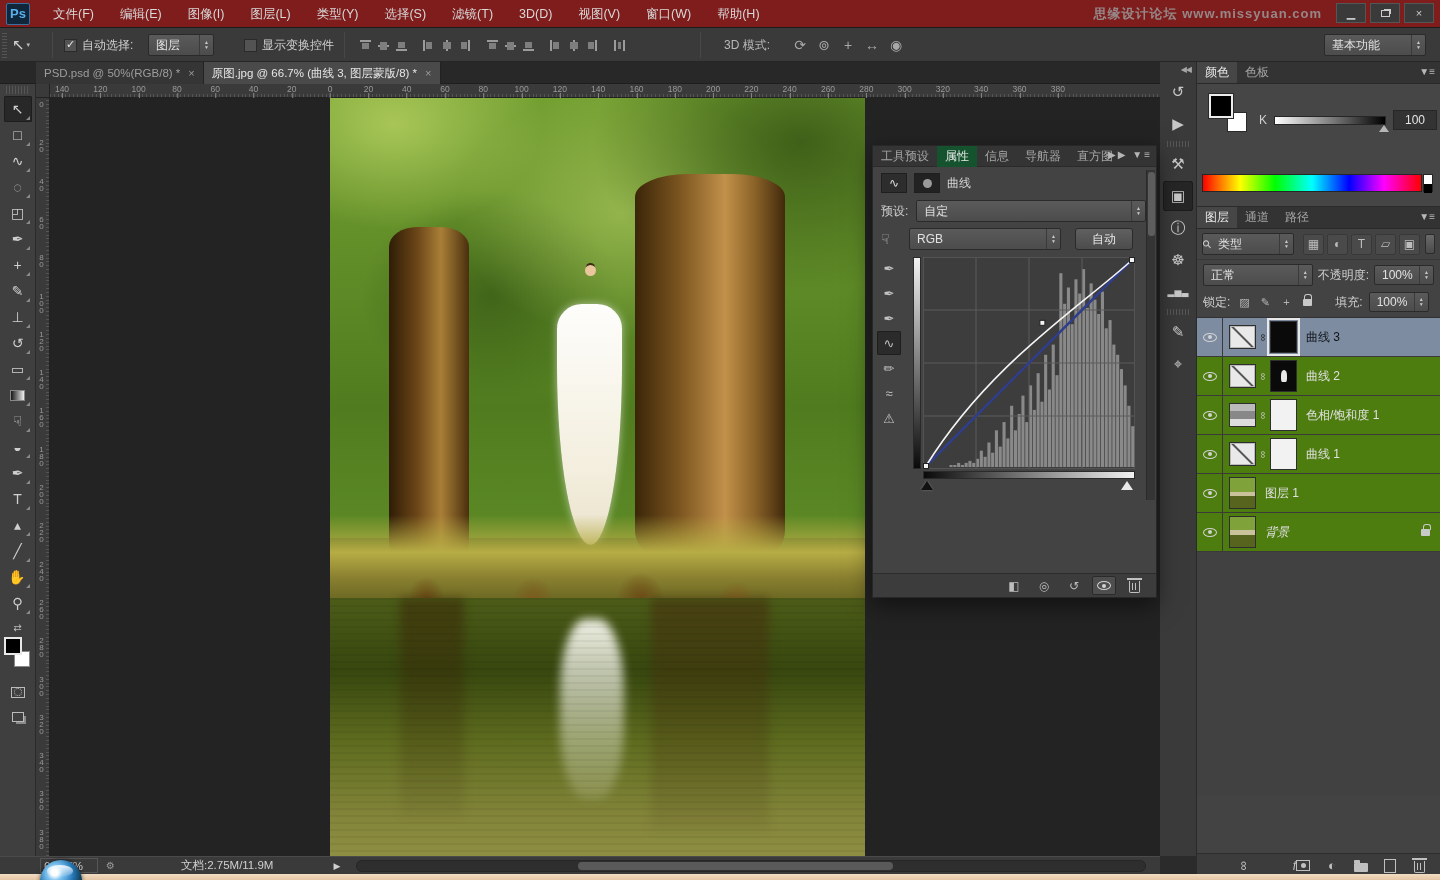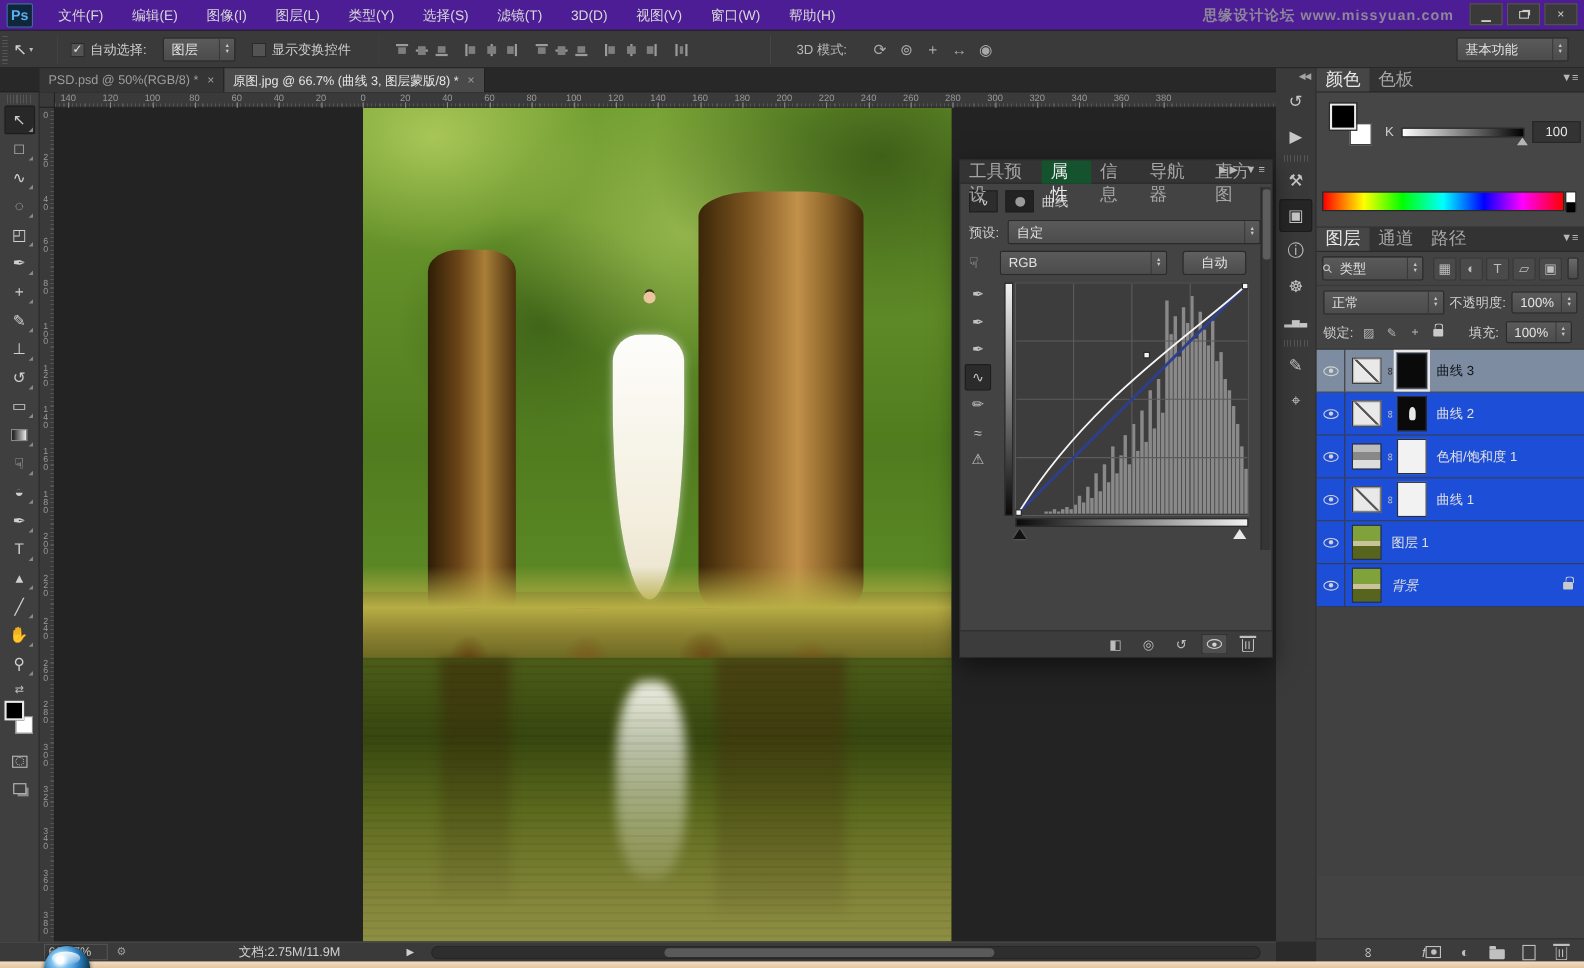--- a/index.html
+++ b/index.html
@@ -1,21 +1,21 @@
 <!DOCTYPE html>
 <html><head>
 <meta charset="utf-8">
 <style>
   * { margin:0; padding:0; box-sizing:border-box; }
   html,body { width:1440px; height:880px; overflow:hidden; background:#1e1e1e;
     font-family:"Liberation Sans","DejaVu Sans",sans-serif; font-size:12px; color:#d6d6d6; }
   #app { position:relative; width:1440px; height:880px; overflow:hidden; background:#2b2b2b; }
 
   
-  #menubar { position:absolute; left:0; top:0; width:1440px; height:28px; background:#4c1d95;
+  #menubar { position:absolute; left:0; top:0; width:1440px; height:28px; background:#7f1d1d;
     border-bottom:1px solid #1c1c1c; display:flex; align-items:center; }
   #ps-logo { width:24px; height:22px; margin:0 10px 0 6px; background:#10263b; border:1px solid #3a6f9e;
     color:#58b0ef; font-weight:bold; font-size:13px; display:flex; align-items:center; justify-content:center; border-radius:2px;}
   .menu-item { padding:0 13px; height:28px; line-height:28px; color:#d8d8d8; font-size:12.5px; cursor:default; }
   #watermark { position:absolute; right:118px; top:5px; color:#9a9a9a; font-size:13px; font-weight:bold;
     letter-spacing:1px; opacity:.85; }
   #winbtns { position:absolute; right:6px; top:3px; display:flex; gap:4px; }
   .winbtn { width:30px; height:20px; background:#3a3a3a; border:1px solid #555; color:#ccc; font-size:11px;
     display:flex; align-items:center; justify-content:center; }
   .winbtn .dbl { width:9px; height:7px; border:1px solid #ccc; box-shadow:2px -2px 0 -1px #ccc; }
@@ -114,21 +114,21 @@
   #refl-dress { left:43%; top:8%; width:12%; height:70%; background:linear-gradient(180deg,rgba(255,255,248,.9),rgba(250,248,230,.15)); border-radius:40%; }
   #refl-trunkL { left:13%; top:0; width:12%; height:85%; background:linear-gradient(180deg,rgba(58,38,8,.55),rgba(58,38,8,.05)); }
   #refl-trunkR { left:60%; top:0; width:22%; height:90%; background:linear-gradient(180deg,rgba(70,48,14,.6),rgba(70,48,14,.08)); }
   #ripples { position:absolute; left:0; top:0; width:100%; height:100%;
     background:repeating-linear-gradient(180deg,rgba(0,0,0,.10) 0 2px,transparent 2px 7px); opacity:.5; }
 
   
   #props { position:absolute; left:872px; top:145px; width:285px; height:453px; background:#434343;
     border:1px solid #272727; box-shadow:0 8px 22px rgba(0,0,0,.5); z-index:20; }
   #props-tabs { position:relative; height:21px; background:#343434; display:flex; border-bottom:1px solid #2a2a2a; }
-  .ptab { padding:0 8px; height:21px; line-height:21px; font-size:16px; color:#a5a5a5; }
+  .ptab { padding:0 8px; height:21px; line-height:21px; font-size:12px; color:#a5a5a5; }
   .ptab.active { background:#14532d; color:#e8e8e8; }
   #props-tab-extra { position:absolute; right:4px; top:3px; color:#b5b5b5; font-size:10px; letter-spacing:2px; }
   #adj-title { display:flex; align-items:center; gap:7px; padding:6px 8px 4px; }
   .adjbox { width:26px; height:20px; background:#2d2d2d; border:1px solid #1f1f1f; display:flex; align-items:center;
     justify-content:center; color:#ddd; font-size:12px; }
   .adjbox.maskbox { background:#222; }
   .adjbox.maskbox::after { content:""; width:9px; height:9px; border-radius:50%; background:#9a9a9a; }
   #preset-row, #channel-row { display:flex; align-items:center; padding:3px 10px 3px 8px; gap:8px; }
   #preset-combo { flex:1; }
   #channel-combo { width:152px; }
@@ -190,21 +190,21 @@
     display:flex; align-items:center; justify-content:center; color:#bdbdbd; font-size:12px; }
   #filter-toggle { margin-left:auto; width:10px; height:20px; background:linear-gradient(#6a6a6a,#4a4a4a); border:1px solid #2c2c2c; border-radius:2px; }
   #blend-row { display:flex; align-items:center; gap:5px; padding:4px 6px; }
   #blend-combo { width:128px; height:22px; }
   .lbl { color:#cfcfcf; white-space:nowrap; }
   .val-combo { width:60px; height:20px; }
   #lock-row { display:flex; align-items:center; gap:6px; padding:2px 6px 5px; border-bottom:1px solid #333; }
   .lk { width:16px; height:16px; display:flex; align-items:center; justify-content:center; color:#b5b5b5; font-size:11px; }
 
   #layer-list { }
-  .layer-row { position:relative; height:39px; display:flex; align-items:center; background:#1d4ed8; border-bottom:1px solid #3a3a3a; }
+  .layer-row { position:relative; height:39px; display:flex; align-items:center; background:#4d7c0f; border-bottom:1px solid #3a3a3a; }
   .layer-row.selected { background:#7d8ca1; }
   .layer-row.selected .l-name { color:#101418; }
   .l-eye { width:26px; align-self:stretch; border-right:1px solid #3a3a3a; display:flex; align-items:center; justify-content:center; }
   .icon-eye { position:relative; width:14px; height:9px; border:1px solid #d2d2d2; border-radius:50%; }
   .icon-eye::after { content:""; position:absolute; left:4px; top:1.5px; width:4px; height:4px; border-radius:50%; background:#d2d2d2; }
   .l-thumb { width:27px; height:32px; margin-left:6px; border:1px solid #2e2e2e; flex:none; }
   .th-curves { background:#e9e9e9 linear-gradient(45deg, transparent 46%, #555 48%, #555 52%, transparent 54%);
     background-size:100% 100%; box-shadow:inset 0 0 0 1px #bbb; height:24px !important; }
   .th-huesat { height:24px !important; background:linear-gradient(#bbb 0 33%, #888 33% 66%, #ddd 66%); }
   .th-photo { background:linear-gradient(180deg,#7fa23a 0 45%, #c9c29a 45% 60%, #56641d 60%); }
@@ -233,21 +233,21 @@
   .icon-newlayer::before { content:""; position:absolute; left:-3px; top:-3px; width:6px; height:6px; background:#3c3c3c; border-right:1px solid #c0c0c0; border-bottom:1px solid #c0c0c0; display:none; }
   .icon-trash { position:relative; width:11px; height:12px; border:1px solid #c0c0c0; border-top:none; border-radius:0 0 2px 2px; margin-top:3px; }
   .icon-trash::before { content:""; position:absolute; left:-3px; top:-3px; width:15px; height:2px; background:#c0c0c0; }
   .icon-trash::after { content:""; position:absolute; left:2px; top:2px; width:1px; height:7px; background:#c0c0c0; box-shadow:3px 0 0 #c0c0c0; }
 
   
   #statusbar { position:absolute; left:0; top:856px; width:1160px; height:18px; background:#3a3a3a; border-top:1px solid #4a4a4a;
     display:flex; align-items:center; font-size:11.5px; color:#d0d0d0; z-index:5; }
   #zoom-box { margin-left:40px; width:58px; height:15px; background:#3a3a3a; border:1px solid #555; padding:0 3px; line-height:14px; }
   #status-gear { margin-left:8px; color:#9a9a9a; font-size:10px; }
-  #doc-info { margin-left:102px; }
+  #doc-info { margin-left:66px; }
   #status-arrow { margin-left:60px; color:#cfcfcf; font-size:9px; }
   #hscroll { position:relative; margin-left:16px; flex:1; height:12px; background:#2e2e2e; border:1px solid #262626; border-radius:6px; margin-right:14px; }
   #hscroll .thumb { position:absolute; left:28%; top:1px; width:40%; height:8px; background:#5a5a5a; border-radius:4px; }
   #taskbar { position:absolute; left:0; top:874px; width:1440px; height:6px;
     background:linear-gradient(180deg,#f2ddc4,#e4c6a2); z-index:30; }
   #orb { position:absolute; left:40px; top:860px; width:42px; height:42px; border-radius:50%; z-index:40;
     background:radial-gradient(circle at 35% 30%, #fdfdfd 0 8%, #7ec3f0 20%, #2b7fc2 45%, #1b4f86 70%, #0c2c52 100%);
     box-shadow:inset -3px -6px 8px rgba(0,40,20,.6), 0 0 4px rgba(0,0,0,.6); }
   #orb::after { content:""; position:absolute; left:7px; top:5px; width:26px; height:12px; border-radius:50%;
     background:linear-gradient(rgba(255,255,255,.9),rgba(255,255,255,.05)); }
@@ -304,21 +304,21 @@
     <div class="ob" style="left:64px;">
       <span class="checkbox checked"></span>
       <span>自动选择:</span>
     </div>
     <div class="ob" style="left:148px;">
       <div class="combo" style="width:66px;">
         <span class="cval">图层</span>
           <span class="spin"></span>
       </div>
     </div>
-    <div class="ob" style="left:229px;">
+    <div class="ob" style="left:244px;">
       <span class="checkbox"></span>
       <span>显示变换控件</span>
     </div>
     <div class="obsep" style="left:344px;"></div>
     <div class="ob" id="align-icons" style="left:356px;">
         <span class="al t"></span>
         <span class="al vm"></span>
         <span class="al b"></span>
         <span class="al l" style="margin-left: 12px;"></span>
         <span class="al hm"></span>

